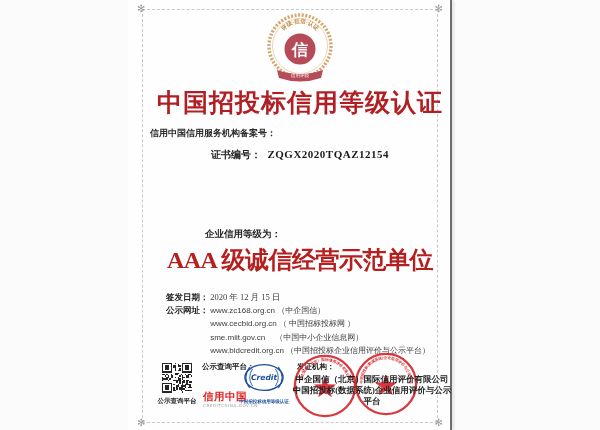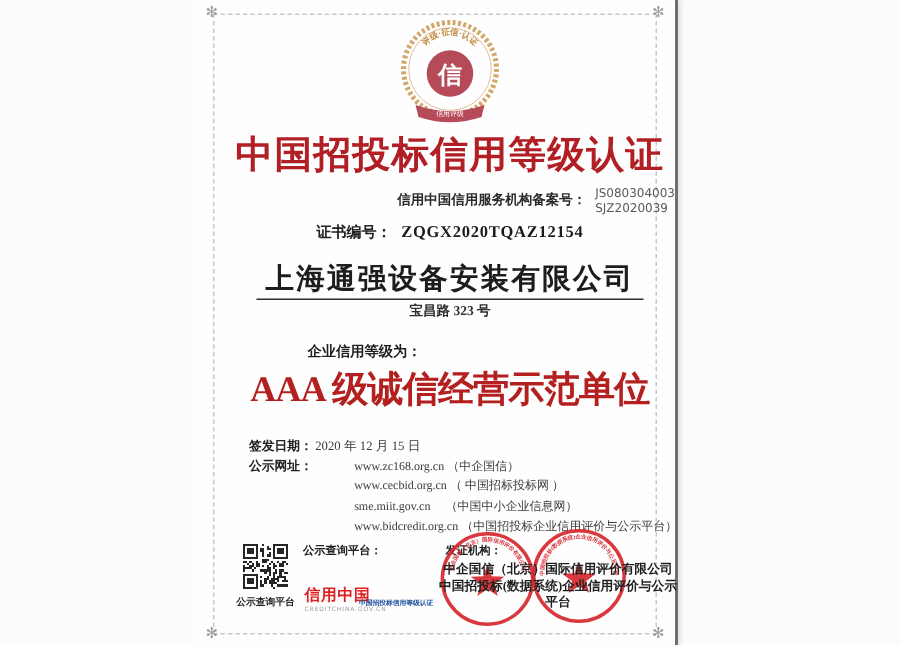--- a/index.html
+++ b/index.html
@@ -25,41 +25,41 @@
   .orn.bl{left:-6px;bottom:-6px}.orn.br{right:-6px;bottom:-6px}
   .cx{position:absolute;left:22px;width:300px;text-align:center;}
   
   .emblem{position:absolute;left:136px;top:12px;width:72px;height:78px;}
   
   .title{
     top:88px;font-family:"DejaVu Sans",sans-serif;font-weight:bold;
     font-size:25px;letter-spacing:1px;color:#b11f24;line-height:30px;
   }
   
-  .reg-row{top:124px;display:flex;justify-content:flex-end;align-items:flex-start;}
+  .reg-row{top:124px;display:flex;justify-content:space-between;align-items:flex-start;}
   .reg-label{font-weight:bold;font-size:9px;color:#2c2c2c;padding-top:3px;}
   .reg-nums{font-family:"DejaVu Sans",sans-serif;font-size:8px;color:#5a5a5a;
     text-align:left;line-height:10px;margin-left:6px;}
   
   .cert-row{top:148px;font-size:10px;color:#222;}
   .cert-label{font-weight:bold;}
   .cert-val{font-weight:bold;font-size:11px;letter-spacing:0.5px;margin-left:4px;color:#1b1b1b;}
   .hereby{top:163px;font-size:8px;font-weight:bold;color:#333;}
   .company{top:173px;font-size:19px;font-weight:bold;color:#1d1d1d;letter-spacing:1.5px;}
   .company span{border-bottom:1.5px solid #2e2e2e;padding:0 6px 2px;}
   .address{top:201px;font-size:9px;font-weight:bold;color:#2e2e2e;}
   .grade-label{position:absolute;left:77px;top:228px;font-size:9.5px;font-weight:bold;color:#1f1f1f;}
   .grade{top:244px;font-size:24px;font-weight:bold;color:#b3201f;letter-spacing:-0.5px;line-height:32px;}
   
   .info{position:absolute;left:38px;top:291px;width:290px;font-size:8.5px;line-height:12.5px;color:#333;}
   .info-row{white-space:nowrap;}
   .ilabel{display:inline-block;width:42px;font-weight:bold;color:#222;}
   .ind{display:inline-block;width:42px;}
   .ival{color:#3a3a3a;}
-  .iurl{font-family:Liberation Serif, serif;font-size:8px;color:#3b3b3b;margin-left:26px;}
+  .iurl{font-family:Liberation Sans, sans-serif;font-size:8px;color:#3b3b3b;}
   .inote{font-size:8px;color:#3b3b3b;}
   
   .qr{position:absolute;left:34px;top:362px;width:30px;height:31px;}
   .qr svg{width:100%;height:100%;shape-rendering:crispEdges;}
   .qr-caption{position:absolute;left:24px;top:397px;width:50px;text-align:center;
     font-size:6.5px;font-weight:bold;color:#222;}
   .lbl-small{position:absolute;font-size:7.5px;font-weight:bold;color:#222;}
   .regulator-label{left:74px;top:362px;}
   .issuer-label{left:169px;top:362px;}
   .credit-china{position:absolute;left:75px;top:390px;font-family:"DejaVu Sans",sans-serif;
@@ -98,36 +98,28 @@
       <text x="36" y="43" text-anchor="middle" font-size="16" fill="#ffffff" font-weight="bold" font-family="'Liberation Serif',serif">信</text>
       <path d="M13,58 Q36,66 59,58 L57,66 Q36,73 15,66 Z" fill="#b54a58"></path>
       <text x="36" y="65" text-anchor="middle" font-size="4.6" fill="#ffffff">信用评级</text>
     </svg>
   </div>
 
   <div class="cx title">中国招投标信用等级认证</div>
 
   <div class="cx reg-row">
     <span class="reg-label">信用中国信用服务机构备案号：</span>
-    <span class="reg-nums">
-      <span>JS080304003</span><br>
-      <span>SJZ2020039</span>
-    </span>
   </div>
 
   <div class="cx cert-row">
     <span class="cert-label">证书编号：</span>
     <span class="cert-val">ZQGX2020TQAZ12154</span>
   </div>
 
 
-  <div class="cx company">
-    <span>上海通强设备安装有限公司</span>
-  </div>
-  <div class="cx address">宝昌路 323 号</div>
 
   <div class="grade-label">企业信用等级为：</div>
   <div class="cx grade">AAA 级诚信经营示范单位</div>
 
   <div class="info">
     <div class="info-row">
       <span class="ilabel">签发日期：</span>
       <span class="ival">2020 年 12 月 15 日</span>
     </div>
     <div class="info-row">
@@ -280,20 +272,30 @@
       </svg>
   </div>
   <div class="qr-caption">公示查询平台</div>
 
   <div class="lbl-small regulator-label">公示查询平台：</div>
   <div class="lbl-small issuer-label">发证机构：</div>
 
   <div class="credit-china">信用中国</div>
   <div class="credit-china-sub">CREDITCHINA.GOV.CN</div>
 
+  <div class="globe">
+    <svg viewBox="0 0 44 40" width="42" height="39">
+      <ellipse cx="22" cy="20" rx="20" ry="13.5" fill="none" stroke="#1b4e9b" stroke-width="1.4"></ellipse>
+      <path d="M7,9 Q-1,20 7,31" fill="none" stroke="#1b4e9b" stroke-width="1.1"></path>
+      <path d="M10,11 Q4,20 10,29" fill="none" stroke="#1b4e9b" stroke-width="0.9"></path>
+      <path d="M37,9 Q45,20 37,31" fill="none" stroke="#1b4e9b" stroke-width="1.1"></path>
+      <path d="M34,11 Q40,20 34,29" fill="none" stroke="#1b4e9b" stroke-width="0.9"></path>
+      <text x="22" y="23" text-anchor="middle" font-size="8" font-style="italic" font-weight="bold" fill="#1b4e9b" font-family="'DejaVu Sans',sans-serif">Credit</text>
+    </svg>
+  </div>
   <div class="globe-sub">中国招投标信用等级认证</div>
 
   <div class="stamp s1">
     <svg viewBox="0 0 70 70">
       <circle cx="35" cy="35" r="31" fill="none" stroke="#d5282e" stroke-width="2.4"></circle>
       <path id="stampArc1" d="M 12,40 A 24,24 0 1 1 58,40" fill="none"></path>
       <text font-size="3.8" fill="#d5282e" font-weight="bold">
         <textPath href="#stampArc1" startOffset="50%" text-anchor="middle">中企国信（北京）国际信用评价有限公司</textPath>
       </text>
       <path d="M35,25 L37.94,33.09 L46.46,33.4 L39.76,38.56 L42.05,46.6 L35,41.8 L27.95,46.6 L30.24,38.56 L23.54,33.4 L32.06,33.09 Z" fill="#d5282e"></path>

